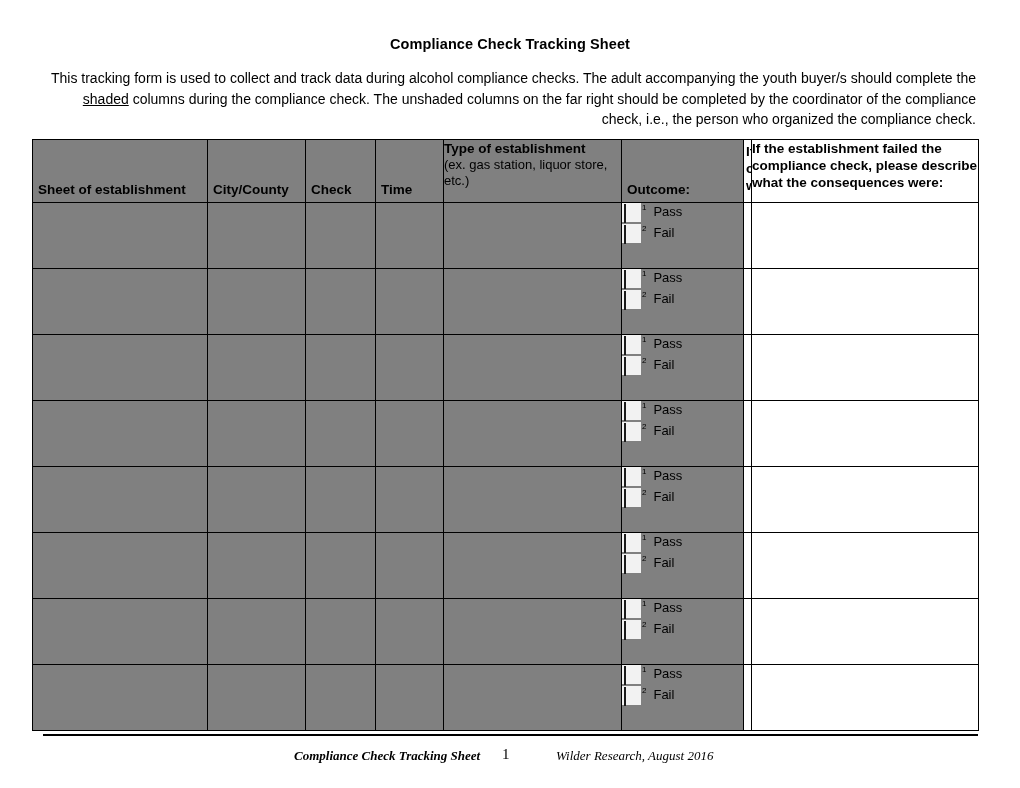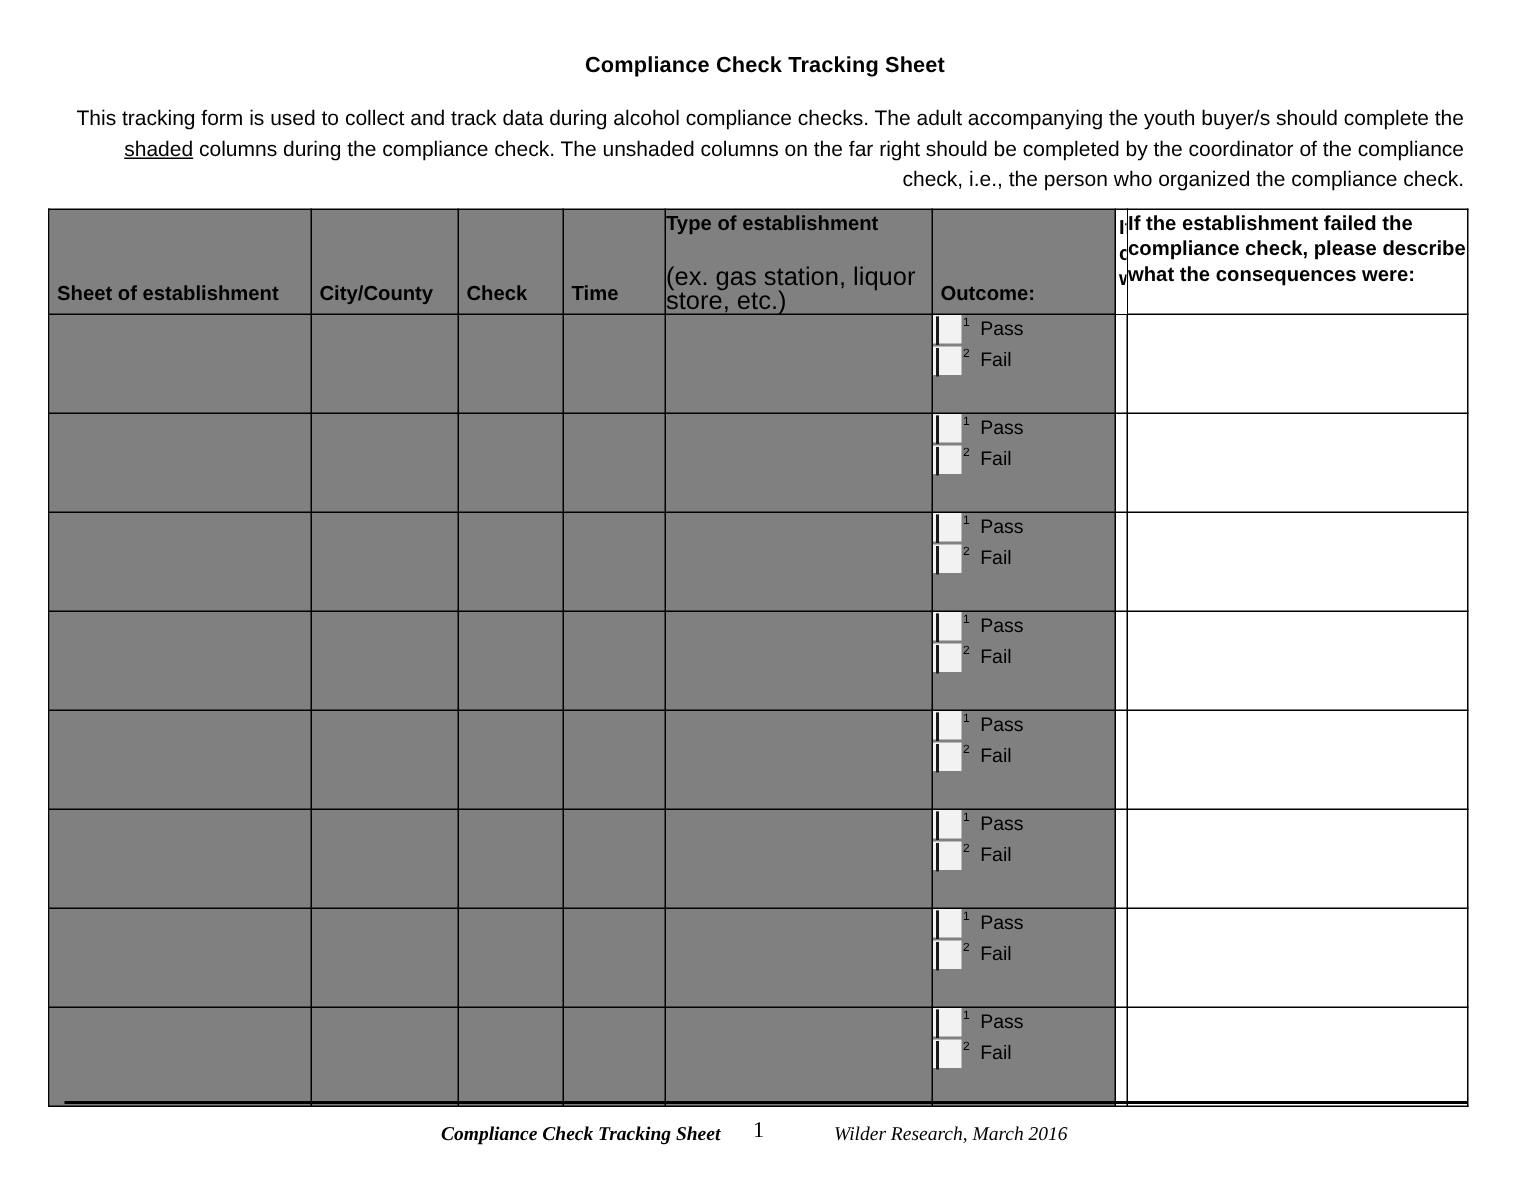--- a/index.html
+++ b/index.html
@@ -81,24 +81,23 @@
     height: 62px;
     vertical-align: bottom;
   }
   .hdr-pad { padding: 0 0 4px 5px; }
   .hdr-label {
     font-size: 13.5px;
     font-weight: bold;
     line-height: 16px;
   }
   .hdr-sub {
-    font-size: 17px;
+    font-size: 13px;
     font-weight: normal;
     line-height: 16px;
-    margin-top: 20px;
   }
   .hdr-top {
     vertical-align: top !important;
     padding: 3px 4px 0 5px;
   }
   .hdr-top .hdr-label { line-height: 17px; }
 
   
   .narrow-clip {
     position: relative;
@@ -414,16 +413,16 @@
           <td class="unshaded"></td>
         </tr>
       </tbody>
   </table>
 
   <div class="footer-rule"></div>
 
   <div class="footer">
     <span class="f-title">Compliance Check Tracking Sheet</span>
     <span class="f-page">1</span>
-    <span class="f-org">Wilder Research, March 2016</span>
+    <span class="f-org">Wilder Research, August 2016</span>
   </div>
 
 </div>
 
 </body></html>

